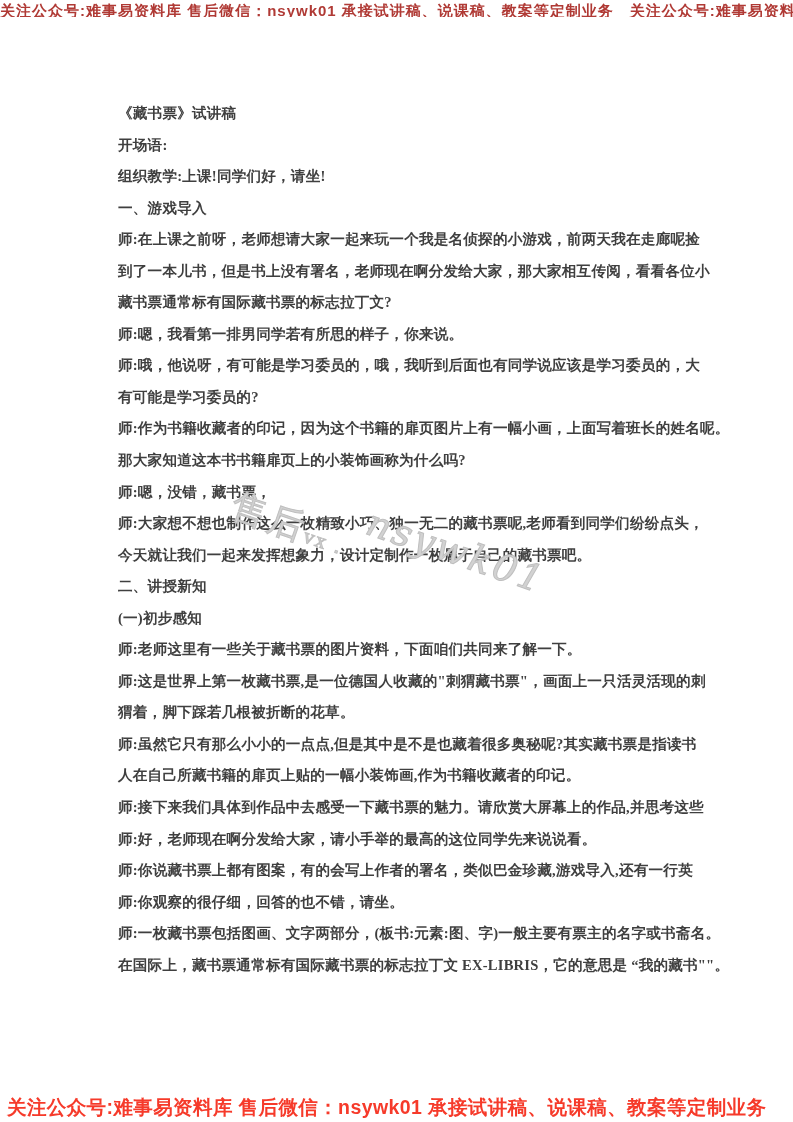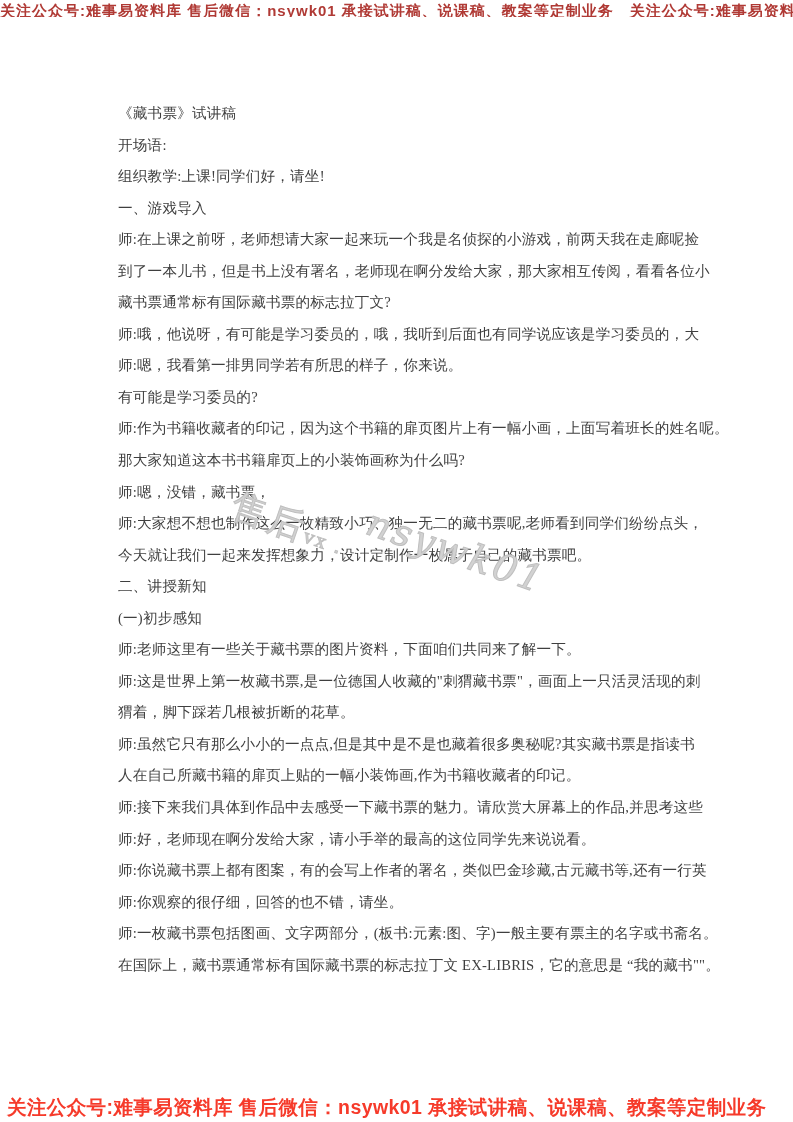--- a/index.html
+++ b/index.html
@@ -29,20 +29,21 @@
     left: 118px; top: 98px;
     width: 575px;
     color: #3f3f3f;
     font-size: 14.6px;
   }
   .doc .line {
     height: 31.55px;
     line-height: 31.55px;
     white-space: nowrap;
     letter-spacing: 0.2px;
+    font-weight: bold;
   }
   
   .watermark {
     position: absolute;
     left: 240px; top: 482px;
     transform: rotate(19deg);
     transform-origin: 0 0;
     white-space: nowrap;
     color: #d2d2d2;
     -webkit-text-stroke: 1px #bfbfbf;
@@ -79,38 +80,38 @@
 <div class="top-banner" style="color: rgb(176, 58, 53);">关注公众号:难事易资料库 售后微信：nsywk01 承接试讲稿、说课稿、教案等定制业务　关注公众号:难事易资料库 售后微信：nsywk01 承接试讲稿、说课稿、教案等定制业务　关注公众号:难事易资料库 售后微信：nsywk01 承接试讲稿、说课稿、教案等定制业务</div>
 
 <div class="doc">
     <div class="line">《藏书票》试讲稿</div>
     <div class="line">开场语:</div>
     <div class="line">组织教学:上课!同学们好，请坐!</div>
     <div class="line">一、游戏导入</div>
     <div class="line">师:在上课之前呀，老师想请大家一起来玩一个我是名侦探的小游戏，前两天我在走廊呢捡</div>
     <div class="line">到了一本儿书，但是书上没有署名，老师现在啊分发给大家，那大家相互传阅，看看各位小</div>
     <div class="line">藏书票通常标有国际藏书票的标志拉丁文?</div>
+    <div class="line">师:嗯，我看第一排男同学若有所思的样子，你来说。</div>
     <div class="line">师:哦，他说呀，有可能是学习委员的，哦，我听到后面也有同学说应该是学习委员的，大</div>
-    <div class="line">师:嗯，我看第一排男同学若有所思的样子，你来说。</div>
     <div class="line">有可能是学习委员的?</div>
     <div class="line">师:作为书籍收藏者的印记，因为这个书籍的扉页图片上有一幅小画，上面写着班长的姓名呢。</div>
     <div class="line">那大家知道这本书书籍扉页上的小装饰画称为什么吗?</div>
     <div class="line">师:嗯，没错，藏书票，</div>
     <div class="line">师:大家想不想也制作这么一枚精致小巧、独一无二的藏书票呢,老师看到同学们纷纷点头，</div>
     <div class="line">今天就让我们一起来发挥想象力，设计定制作一枚属于自己的藏书票吧。</div>
     <div class="line">二、讲授新知</div>
     <div class="line">(一)初步感知</div>
     <div class="line">师:老师这里有一些关于藏书票的图片资料，下面咱们共同来了解一下。</div>
     <div class="line">师:这是世界上第一枚藏书票,是一位德国人收藏的"刺猬藏书票"，画面上一只活灵活现的刺</div>
     <div class="line">猬着，脚下踩若几根被折断的花草。</div>
     <div class="line">师:虽然它只有那么小小的一点点,但是其中是不是也藏着很多奥秘呢?其实藏书票是指读书</div>
     <div class="line">人在自己所藏书籍的扉页上贴的一幅小装饰画,作为书籍收藏者的印记。</div>
     <div class="line">师:接下来我们具体到作品中去感受一下藏书票的魅力。请欣赏大屏幕上的作品,并思考这些</div>
     <div class="line">师:好，老师现在啊分发给大家，请小手举的最高的这位同学先来说说看。</div>
-    <div class="line">师:你说藏书票上都有图案，有的会写上作者的署名，类似巴金珍藏,古元藏书等,还有一行英</div>
+    <div class="line">师:你说藏书票上都有图案，有的会写上作者的署名，类似巴金珍藏,游戏导入,还有一行英</div>
     <div class="line">师:你观察的很仔细，回答的也不错，请坐。</div>
     <div class="line">师:一枚藏书票包括图画、文字两部分，(板书:元素:图、字)一般主要有票主的名字或书斋名。</div>
     <div class="line">在国际上，藏书票通常标有国际藏书票的标志拉丁文 EX-LIBRIS，它的意思是 “我的藏书""。</div>
   </div>
 
 <div class="watermark">
   <span class="wm-cjk">售后</span><span class="wm-mid">vx．</span><span class="wm-latin">nsywk01</span>
 </div>
 
 <div class="footer" style="color: rgb(246, 58, 42);">关注公众号:难事易资料库 售后微信：nsywk01 承接试讲稿、说课稿、教案等定制业务</div>

